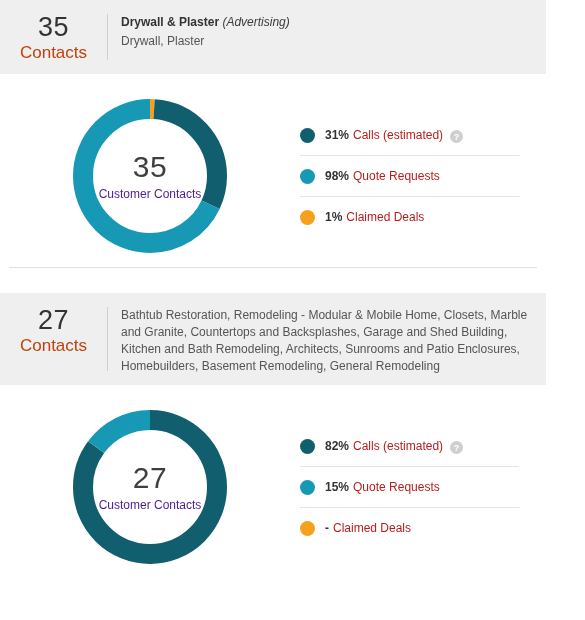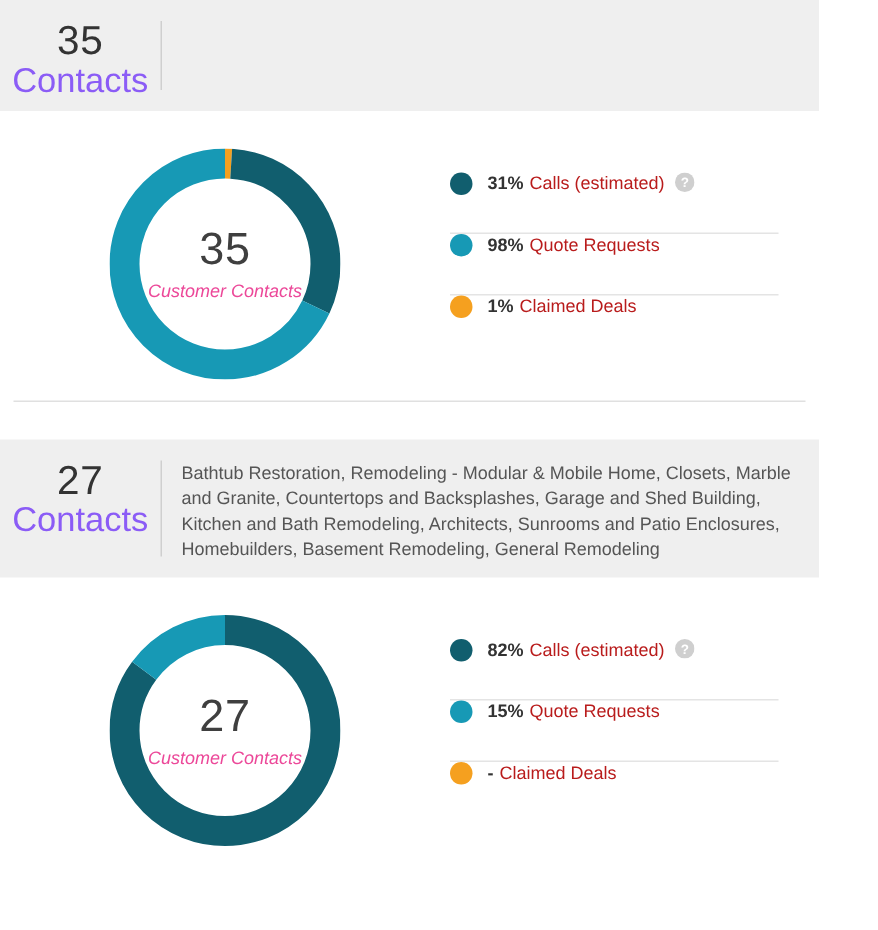--- a/index.html
+++ b/index.html
@@ -32,23 +32,23 @@
     padding-top: 2px;
     box-sizing: border-box;
   }
   .cat-count-num {
     font-size: 27px;
     line-height: 30px;
     color: #333333;
     letter-spacing: 0.5px;
   }
   .cat-count-label {
-    font-size: 23px;
+    font-size: 17px;
     line-height: 22px;
-    color: #8b5cf6;
+    color: #c2410c;
   }
   .cat-rule {
     width: 1px;
     background: #cfcfcf;
     margin: 4px 0 4px 0;
     flex: 0 0 1px;
   }
   .cat-info {
     padding-left: 13px;
     padding-right: 14px;
@@ -102,34 +102,34 @@
     pointer-events: none;
   }
   .donut-value {
     font-size: 30px;
     line-height: 32px;
     color: #3f3f3f;
     letter-spacing: 0.5px;
   }
   .donut-caption {
     font-size: 12px;
-    font-style: italic;
-    color: #ec4899;
+    color: #4c1d95;
     line-height: 16px;
     margin-top: 3px;
     white-space: nowrap;
   }
 
   
   .legend {
     flex: 1 1 auto;
     padding-right: 27px;
   }
   .legend-row {
     display: flex;
+    align-items: center;
     height: 40px;
     border-bottom: 1px solid #e4e4e4;
   }
   .legend-row:last-child { border-bottom: none; }
   .legend-dot {
     width: 15px;
     height: 15px;
     border-radius: 50%;
     flex: 0 0 15px;
     margin-right: 10px;
@@ -164,20 +164,27 @@
 <body>
 
 <div class="report">
 
   <div class="cat-band">
     <div class="cat-count">
       <div class="cat-count-num">35</div>
       <div class="cat-count-label">Contacts</div>
     </div>
     <div class="cat-rule"></div>
+    <div class="cat-info">
+      <div class="cat-title">
+        <span>Drywall &amp; Plaster</span>
+        <span class="cat-title-kind">(Advertising)</span>
+      </div>
+      <div class="cat-subs">Drywall, Plaster</div>
+    </div>
   </div>
 
   <div class="spacer-lg"></div>
 
   <div class="chart-row">
     <div class="donut-wrap">
       <div class="donut">
         <svg width="154" height="154" viewBox="0 0 154 154">
           <g transform="rotate(-90 77 77)">
 

